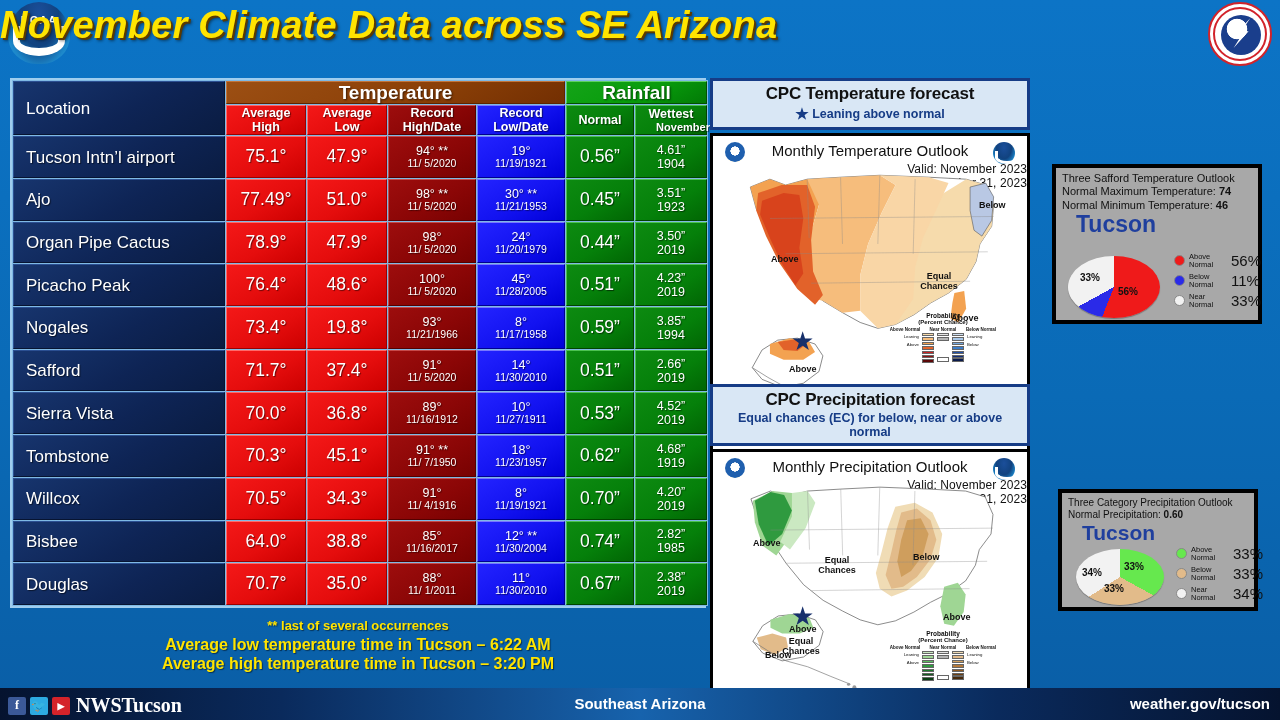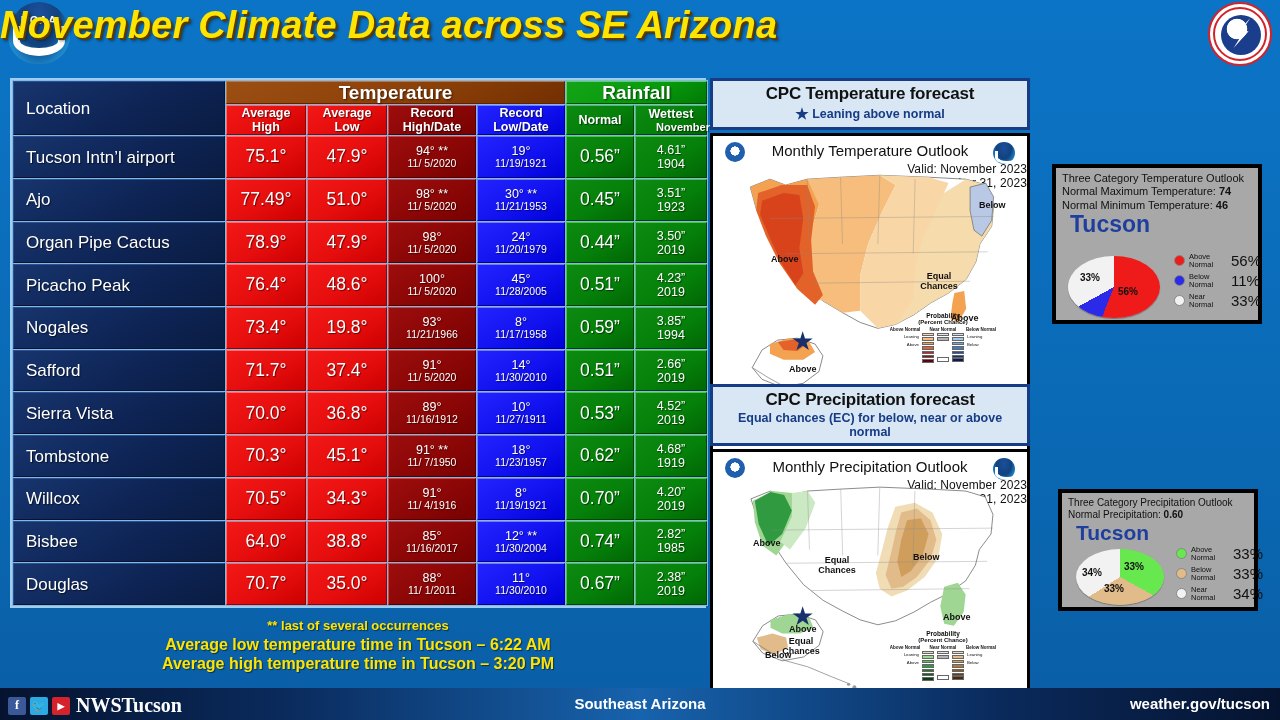--- a/index.html
+++ b/index.html
@@ -148,21 +148,21 @@
                        border-bottom:3px solid #fff; border-left:3px solid #fff; border-right:3px solid #fff;
                        border-radius:0 0 60% 60%; }
   .star-mark { position:absolute; color:#17306b; font-size:26px; line-height:0; }
   .maplbl { position:absolute; font-size:9px; font-weight:bold; color:#111; text-align:center; }
   .legbox { position:absolute; font-size:4.2px; color:#111; }
 
   
   .pie-panel { position:absolute; background:#a8a8a8; border:4px solid #000; }
   .pie-panel .ptxt { font-size:11px; color:#111; line-height:1.22; padding:4px 0 0 6px; }
   .pie-panel .ptxt b { font-weight:bold; }
-  .pie-panel .city { font-size:23px; font-weight:bold; color:#1f3f9e; padding-left:14px;
+  .pie-panel .city { font-size:23px; font-weight:bold; color:#1f3f9e; padding-left:20px;
                      line-height:1; margin-top:1px; }
   .pie-area { position:relative; }
   .pie3d { position:absolute; border-radius:50%; }
   .pie3d .top { position:absolute; inset:0; border-radius:50%; }
   .pie3d .side { position:absolute; left:0; border-radius:50%; filter:brightness(.72); z-index:-1; }
   .pie-lbl { position:absolute; font-size:10px; font-weight:bold; color:#111; }
   .legend { position:absolute; }
   .legrow { display:flex; align-items:center; margin-bottom:3px; }
   .legdot { width:11px; height:11px; border-radius:50%; margin-right:4px; flex:none; }
   .legname { font-size:7.5px; color:#111; line-height:1.05; width:40px; }
@@ -915,21 +915,21 @@
             <div style="width:12px;height:3.4px;background:#6b3f13;border:.3px solid #666"></div>
             <div style="width:12px;height:3.4px;background:#47290b;border:.3px solid #666"></div>
           </div>
           <div style="font-size:4.3px;width:24px;text-align:left;line-height:1.9;">Leaning Below</div>
         </div>
       </div>
     </div>
   </div>
 
   <div class="pie-panel" style="left:1052px; top:164px; width:210px; height:160px;">
-    <div class="ptxt">Three Category Temperature Outlook</div>
+    <div class="ptxt">Three Safford Temperature Outlook</div>
     <div class="ptxt" style="padding-top:0">
       <span>Normal Maximum Temperature:</span>
       <b>74</b>
     </div>
     <div class="ptxt" style="padding-top:0">
       <span>Normal Minimum Temperature:</span>
       <b>46</b>
     </div>
     <div class="city">Tucson</div>
 

